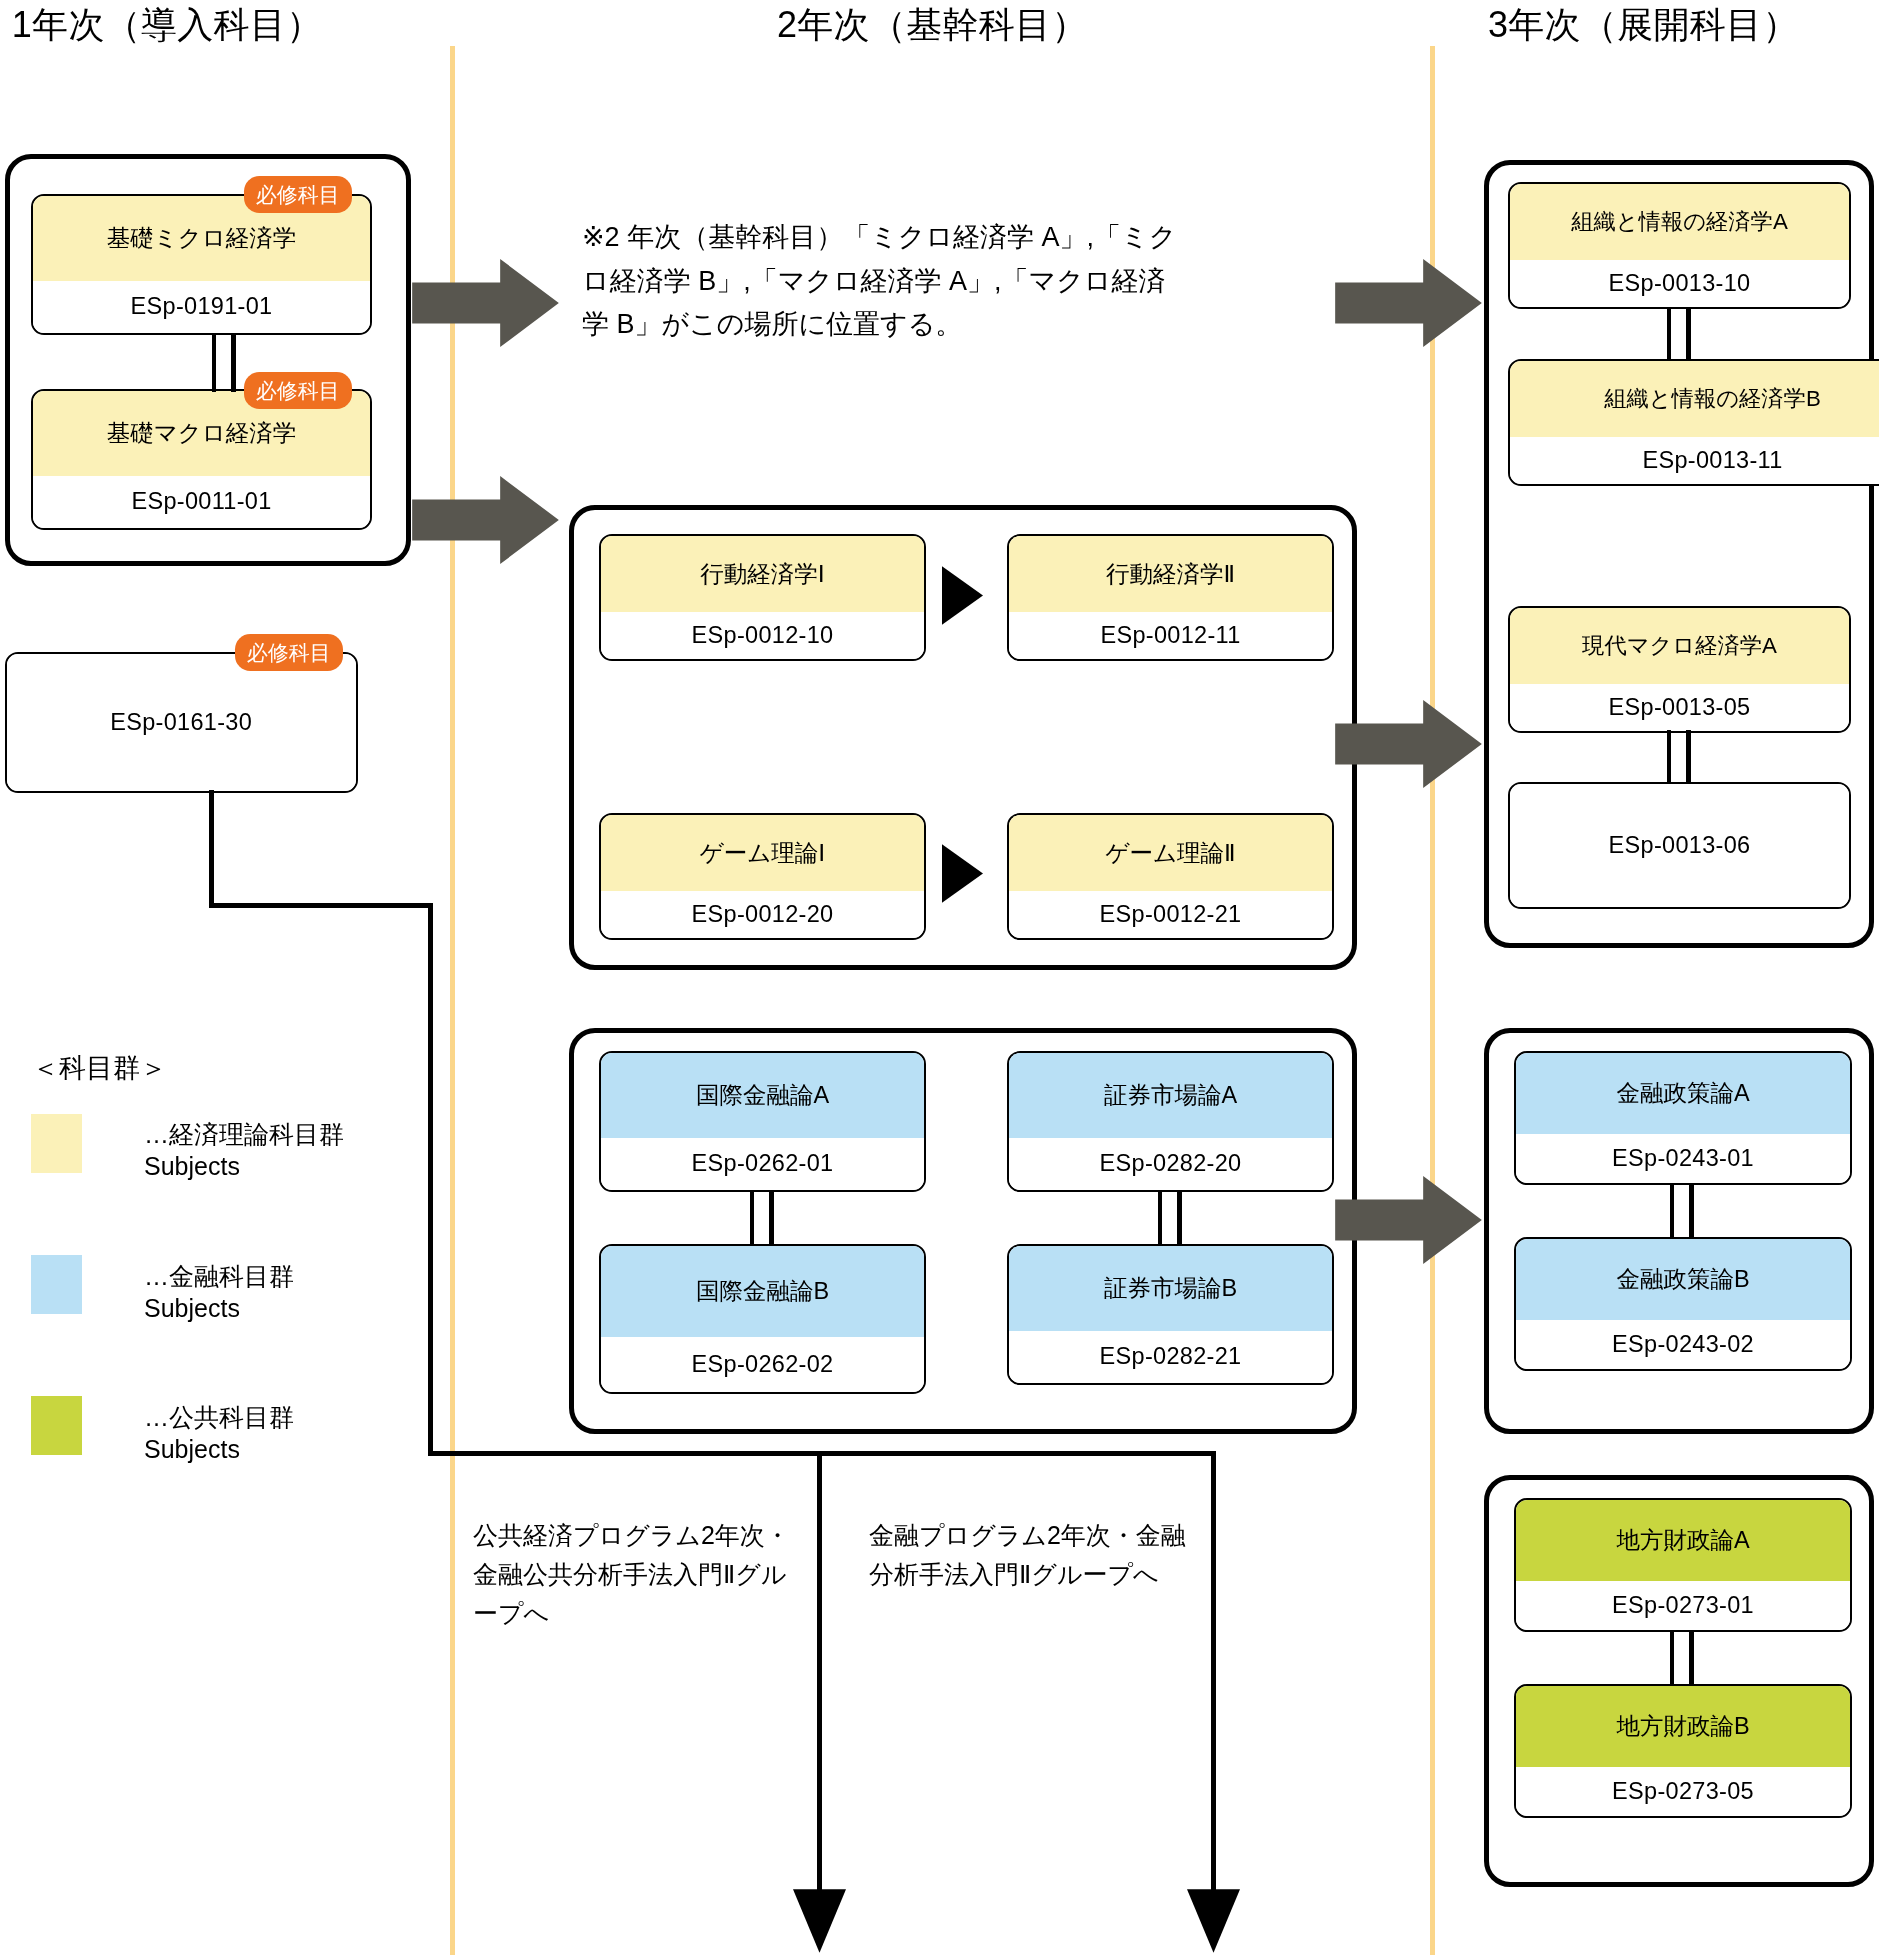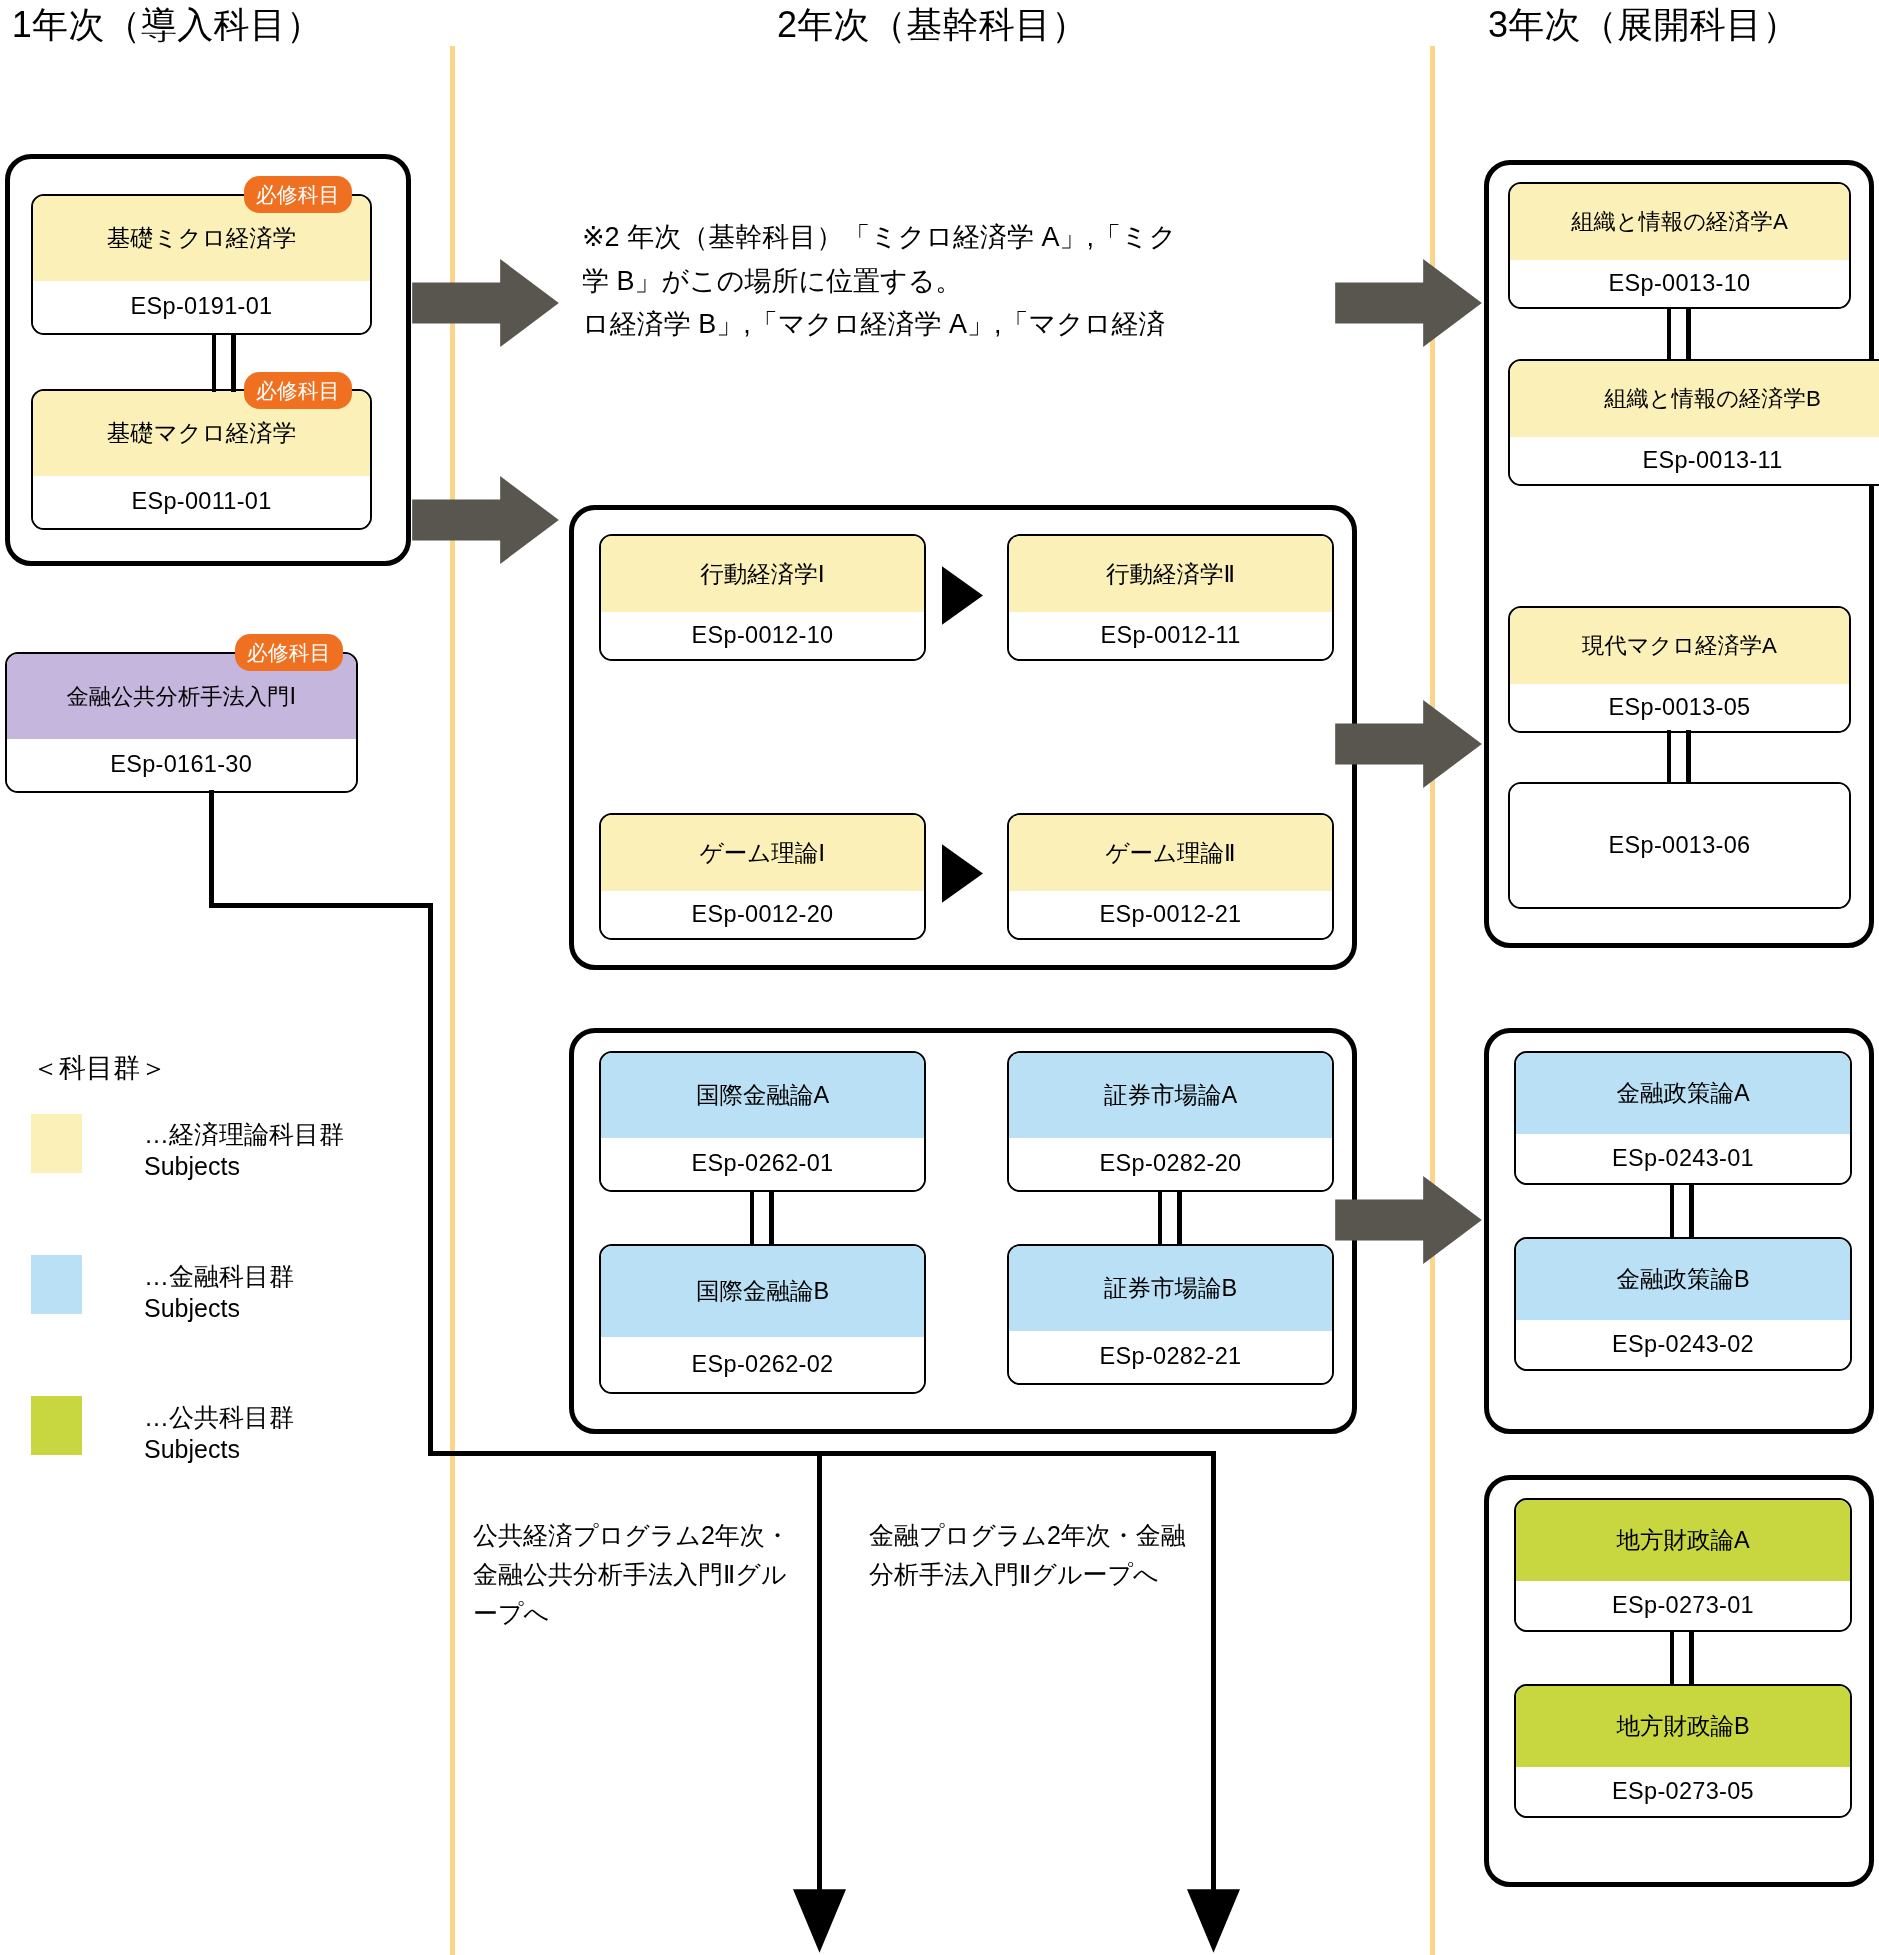--- a/index.html
+++ b/index.html
@@ -87,21 +87,20 @@
       <i></i>
     </div>
 
   <div class="card c-yellow" style="left:31px;top:389px;width:341px;height:141px;">
     <div class="ttl">基礎マクロ経済学</div>
     <div class="code">ESp-0011-01</div>
   </div>
   <div class="badge" style="left:244px;top:372px;">必修科目</div>
 
   <div class="card c-purple" style="left:4.7px;top:652px;width:353px;height:141px;">
-    <div class="ttl" style="font-size:22.3px;">金融公共分析手法入門Ⅰ</div>
     <div class="code">ESp-0161-30</div>
   </div>
   <div class="badge" style="left:235px;top:634px;">必修科目</div>
 
   <div class="ln v" style="left:209px;top:790px;height:118px;"></div>
   <div class="ln h" style="left:209px;top:903px;width:223px;"></div>
   <div class="ln v" style="left:428px;top:903px;height:553px;"></div>
   <div class="ln h" style="left:428px;top:1451px;width:394px;"></div>
   <div class="ln v" style="left:817px;top:1451px;height:459px;"></div>
   <svg class="tri" style="left:793px;top:1889px;width:53px;height:64px;" viewBox="0 0 90 108">
@@ -125,22 +124,22 @@
   </svg>
   <svg class="fat-arrow" style="left:1335px;top:700px;width:147px;height:88px;" viewBox="0 0 250 150">
     <polygon points="0,40 150,40 150,0 250,75 150,150 150,110 0,110" fill="#58564f"></polygon>
   </svg>
   <svg class="fat-arrow" style="left:1335px;top:1176px;width:147px;height:88px;" viewBox="0 0 250 150">
     <polygon points="0,40 150,40 150,0 250,75 150,150 150,110 0,110" fill="#58564f"></polygon>
   </svg>
 
   <div class="note" style="left:582px;top:216px;width:759px;">
     <div>※2 年次（基幹科目）「ミクロ経済学 A」,「ミク</div>
+    <div>ロ経済学 B」,「マクロ経済学 A」,「マクロ経済</div>
     <div>学 B」がこの場所に位置する。</div>
-    <div>ロ経済学 B」,「マクロ経済学 A」,「マクロ経済</div>
   </div>
 
   <div class="group" style="left:569px;top:505px;width:788px;height:465px;"></div>
 
   <div class="card c-yellow" style="left:599px;top:534px;width:327px;height:127px;">
     <div class="ttl">行動経済学Ⅰ</div>
     <div class="code">ESp-0012-10</div>
   </div>
   <svg class="tri" style="left:942px;top:566px;width:41px;height:59px;" viewBox="0 0 70 100">
     <polygon points="0,0 70,50 0,100" fill="#000"></polygon>

